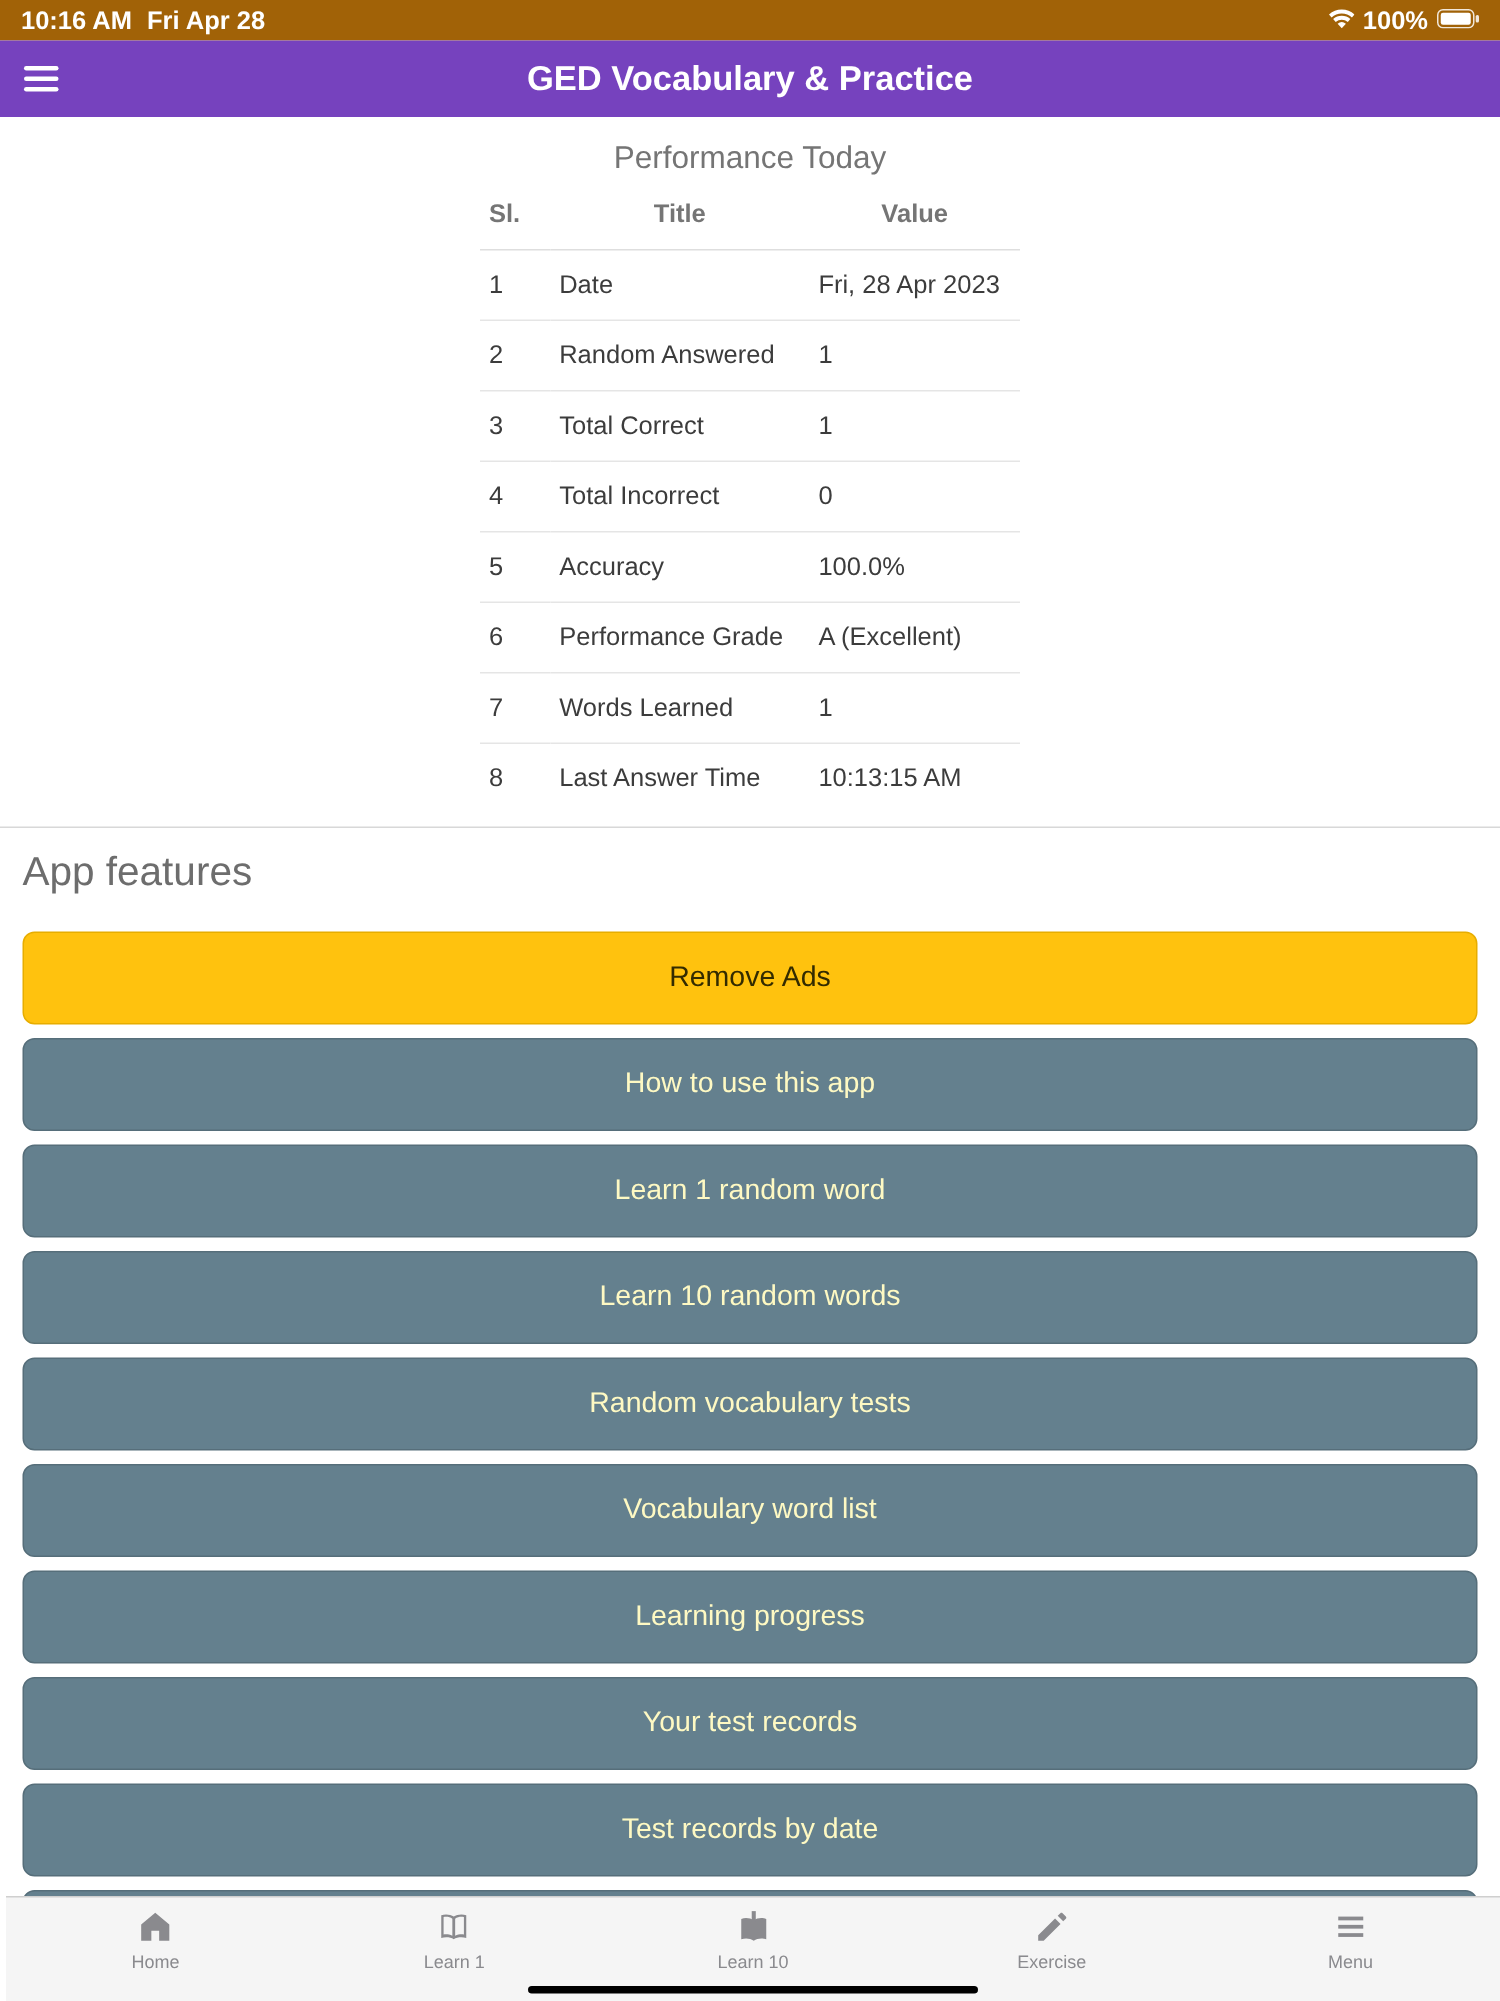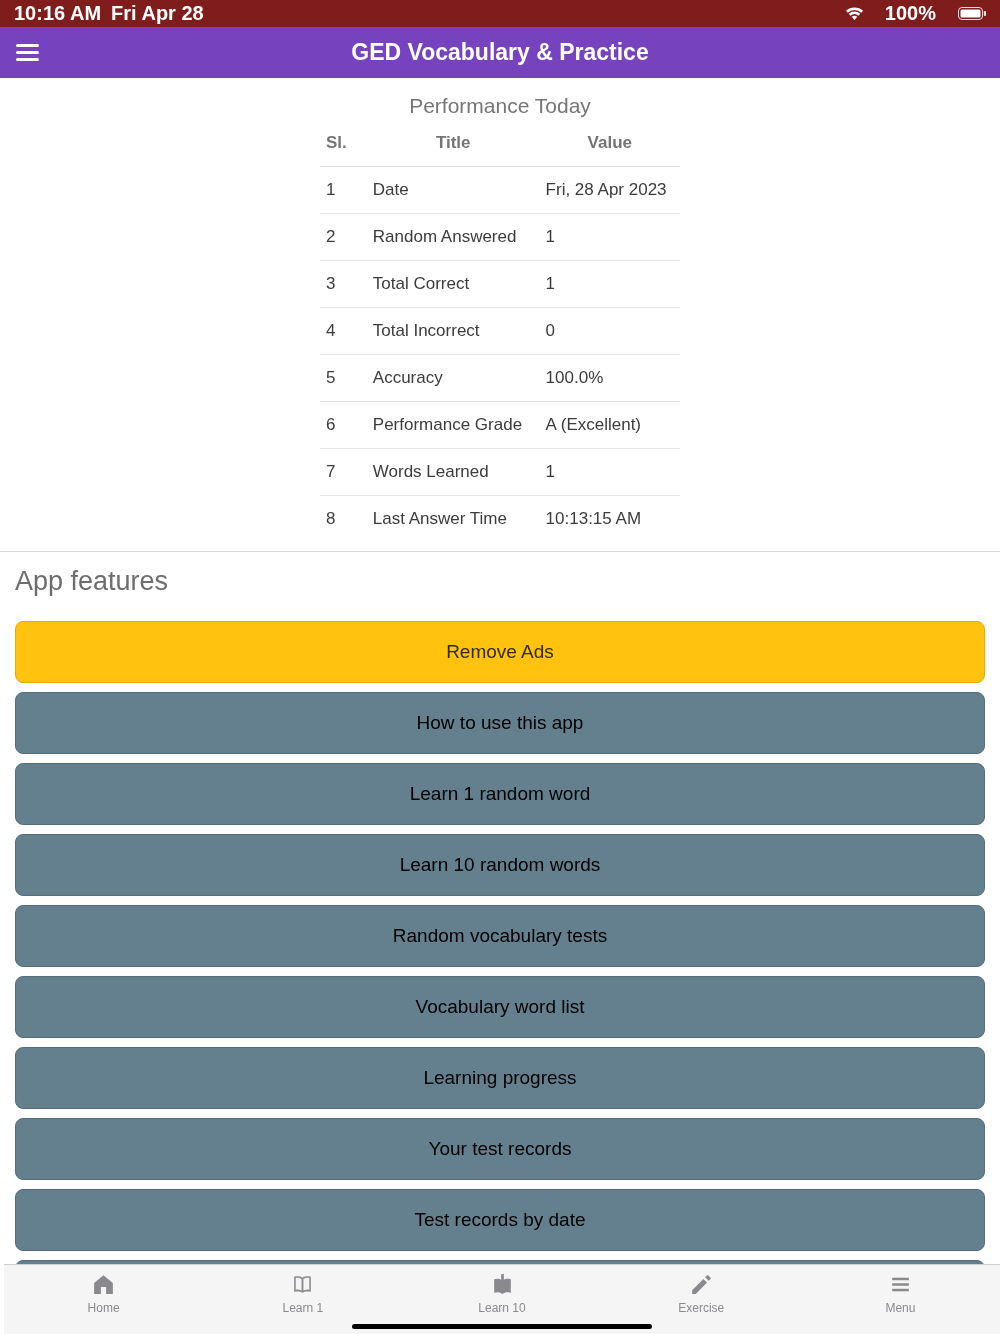--- a/index.html
+++ b/index.html
@@ -6,26 +6,26 @@
   html, body {
     width: 1000px; height: 1334px;
     overflow: hidden;
     font-family: "Liberation Sans", sans-serif;
     background: #ffffff;
   }
   .screen { position: relative; width: 1000px; height: 1334px; overflow: hidden; }
 
   
   .status-bar {
-    height: 27px; background: #7f1d1d; color: #fff;
+    height: 27px; background: #a16207; color: #fff;
     display: flex; justify-content: space-between; align-items: center;
-    padding: 0 14px; font-size: 20px; font-weight: 700;
+    padding: 0 14px; font-size: 17px; font-weight: 700;
   }
   .sb-left { display: flex; gap: 10px; align-items: center; }
-  .sb-right { display: flex; gap: 22px; align-items: flex-start; }
+  .sb-right { display: flex; gap: 6px; align-items: flex-start; }
 
   
   .app-bar {
     height: 51px; background: #7642BE;
     display: flex; align-items: center; position: relative;
   }
   .hamburger {
     position: absolute; left: 16px; width: 23px; height: 17px;
     display: flex; flex-direction: column; justify-content: space-between; cursor: pointer;
   }
@@ -62,21 +62,21 @@
   .features { padding: 14px 15px 0; }
   .features-heading {
     font-size: 27px; color: #6d6d6d; font-weight: 400; margin-bottom: 24px;
   }
   .btn {
     height: 62px; border-radius: 8px; margin-bottom: 9px;
     display: flex; align-items: center; justify-content: center;
     font-size: 19px; cursor: pointer;
   }
   .btn.yellow { background: #FFC20E; border: 1px solid #e7ad00; color: #332b00; }
-  .btn.slate  { background: #64808E; border: 1px solid #566e7a; color: #000000; }
+  .btn.slate  { background: #64808E; border: 1px solid #566e7a; color: #fef9c3; }
 
   
   .tab-bar {
     position: absolute; bottom: 0; left: 4px; right: 0; height: 70px;
     background: #f5f5f5; border-top: 1px solid #cfcfcf; z-index: 5;
   }
   .tabs { display: flex; padding-top: 7px; }
   .tab {
     flex: 1; display: flex; flex-direction: column; align-items: center;
     gap: 4px; cursor: pointer;

